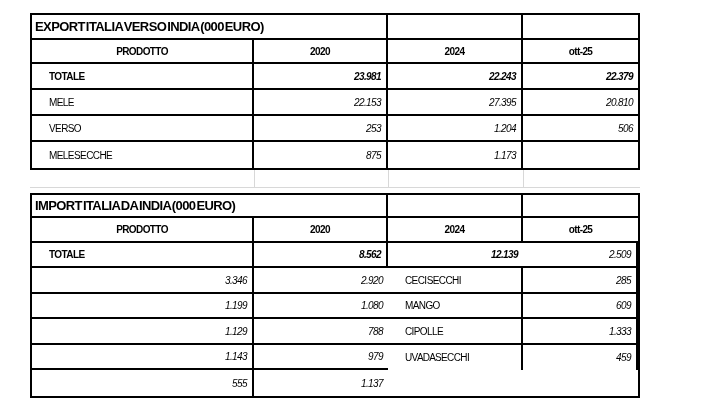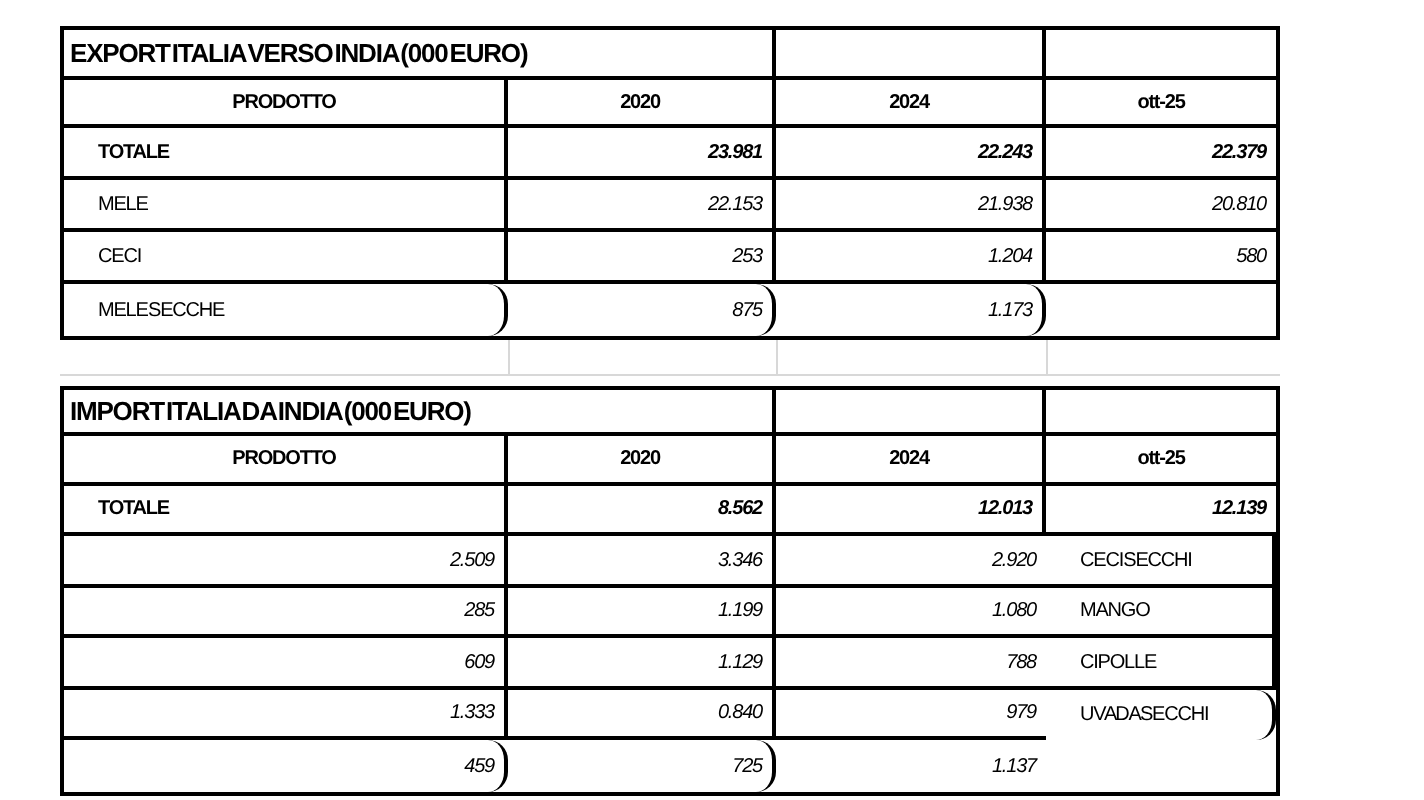--- a/index.html
+++ b/index.html
@@ -10,21 +10,21 @@
   .tbl { display:grid; width:610px; border:2px solid #000; background:#fff; }
   .tbl1 { grid-template-columns:222px 134px 135px 115px;
           grid-template-rows:25px 24px 26px 26px 26px 26px; }
   .tbl2 { grid-template-columns:222px 134px 135px 115px;
           grid-template-rows:23px 25px 25px 26px 25px 26px 25px 26px; }
 
   .cell { border-right:2px solid #000; border-bottom:2px solid #000;
           display:flex; align-items:center; font-size:10px;
           letter-spacing:-0.6px; word-spacing:-2px; overflow:hidden; white-space:nowrap; }
   .lastcol { border-right:none; }
-  .lastrow { border-bottom:none;border-radius:10px; }
+  .lastrow { border-bottom:none; }
 
   .title { grid-column:span 2; font-weight:bold; padding-left:3px; font-size:13px; }
   .hdr   { font-weight:bold; justify-content:center; }
   .lbl   { padding-left:17px; }
   .num   { justify-content:flex-end; padding-right:5px;font-style:italic; }
   .b     { font-weight:bold; }
 
   .gap { position:relative; width:610px; height:23px; background:#fff; }
   .gline-v { position:absolute; top:0; width:1px; height:17px; background:#d8d8d8; }
   .gline-h { position:absolute; left:0; top:17px; width:610px; height:1px; background:#d8d8d8; }
@@ -44,27 +44,27 @@
     <div class="cell hdr">2024</div>
     <div class="cell hdr lastcol">ott-25</div>
 
     <div class="cell lbl b">TOTALE</div>
     <div class="cell num b">23.981</div>
     <div class="cell num b">22.243</div>
     <div class="cell num b lastcol">22.379</div>
 
     <div class="cell lbl">MELE</div>
     <div class="cell num">22.153</div>
-    <div class="cell num">21.938</div>
+    <div class="cell num">27.395</div>
     <div class="cell num lastcol">20.810</div>
 
-    <div class="cell lbl">CECI</div>
+    <div class="cell lbl">VERSO</div>
     <div class="cell num">253</div>
     <div class="cell num">1.204</div>
-    <div class="cell num lastcol">580</div>
+    <div class="cell num lastcol">506</div>
 
     <div class="cell lbl lastrow">MELE SECCHE</div>
     <div class="cell num lastrow">875</div>
     <div class="cell num lastrow">1.173</div>
   </div>
 
   <div class="gap">
     <div class="gline-v" style="left:224px"></div>
     <div class="gline-v" style="left:358px"></div>
     <div class="gline-v" style="left:493px"></div>
@@ -76,41 +76,40 @@
     <div class="cell"></div>
     <div class="cell lastcol"></div>
 
     <div class="cell hdr">PRODOTTO</div>
     <div class="cell hdr">2020</div>
     <div class="cell hdr">2024</div>
     <div class="cell hdr lastcol">ott-25</div>
 
     <div class="cell lbl b">TOTALE</div>
     <div class="cell num b">8.562</div>
-    <div class="cell num b">12.013</div>
     <div class="cell num b lastcol">12.139</div>
 
     <div class="cell num">2.509</div>
     <div class="cell num">3.346</div>
     <div class="cell num lastcol">2.920</div>
 
     <div class="cell lbl">CECI SECCHI</div>
     <div class="cell num">285</div>
     <div class="cell num">1.199</div>
     <div class="cell num lastcol">1.080</div>
 
     <div class="cell lbl">MANGO</div>
     <div class="cell num">609</div>
     <div class="cell num">1.129</div>
     <div class="cell num lastcol">788</div>
 
     <div class="cell lbl">CIPOLLE</div>
     <div class="cell num">1.333</div>
-    <div class="cell num">0.840</div>
+    <div class="cell num">1.143</div>
     <div class="cell num lastcol">979</div>
 
     <div class="cell lbl lastrow">UVA DA SECCHI</div>
     <div class="cell num lastrow">459</div>
-    <div class="cell num lastrow">725</div>
+    <div class="cell num lastrow">555</div>
     <div class="cell num lastcol lastrow">1.137</div>
   </div>
 
 </div>
 
 </body></html>

